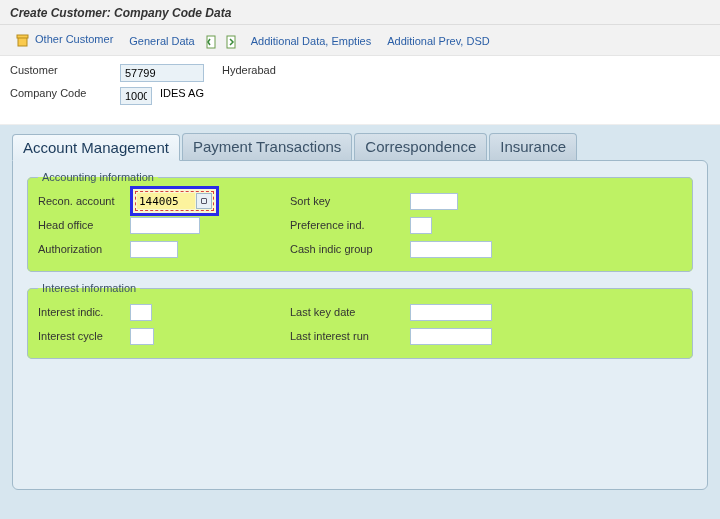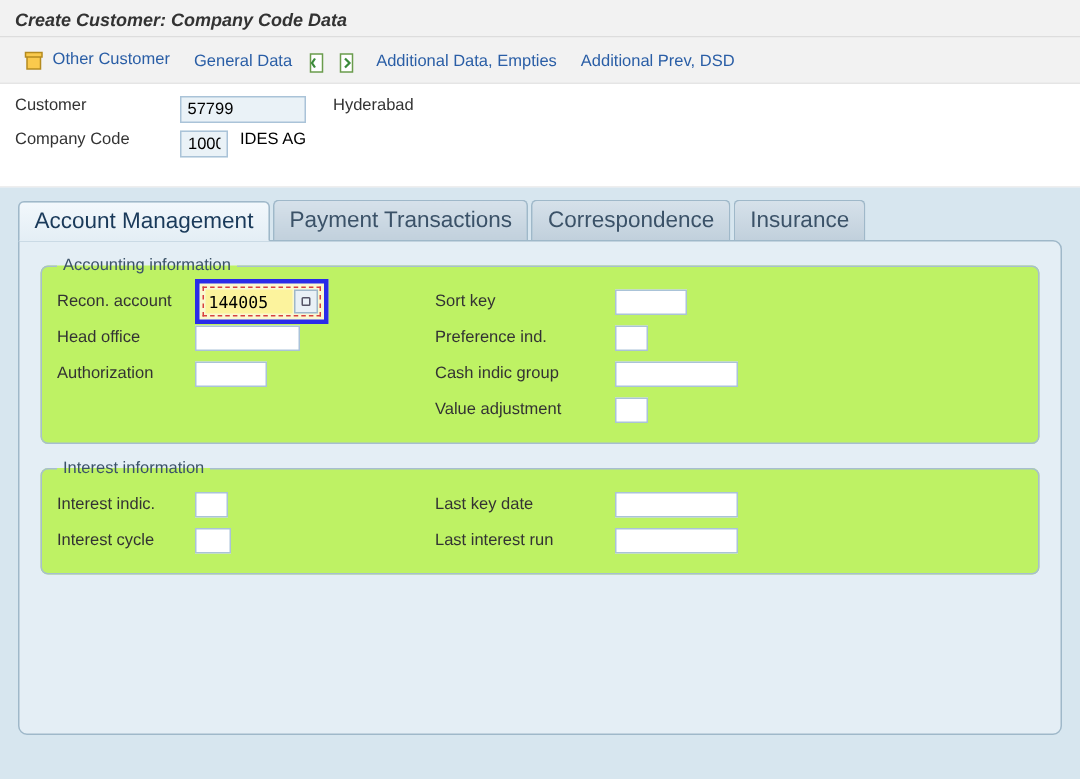--- a/index.html
+++ b/index.html
@@ -238,26 +238,20 @@
         <span class="col-input"><input class="inp inp-md" value="" style=""></span>
         <span class="col-label2">Preference ind.</span>
         <input class="inp inp-xs" value="" style="">
       </div>
       <div class="row2">
         <span class="col-label">Authorization</span>
         <span class="col-input"><input class="inp inp-sm" value="" style=""></span>
         <span class="col-label2">Cash indic group</span>
         <input class="inp inp-lg" value="" style="">
       </div>
-      <div class="row2">
-        <span class="col-label"></span>
-        <span class="col-input"></span>
-        <span class="col-label2">Value adjustment</span>
-        <input class="inp inp-xs" value="" style="">
-      </div>
     </fieldset>
 
     <fieldset class="group">
       <legend>Interest information</legend>
       <div class="row2">
         <span class="col-label">Interest indic.</span>
         <span class="col-input"><input class="inp inp-xs" value="" style=""></span>
         <span class="col-label2">Last key date</span>
         <input class="inp inp-lg" value="" style="">
       </div>

